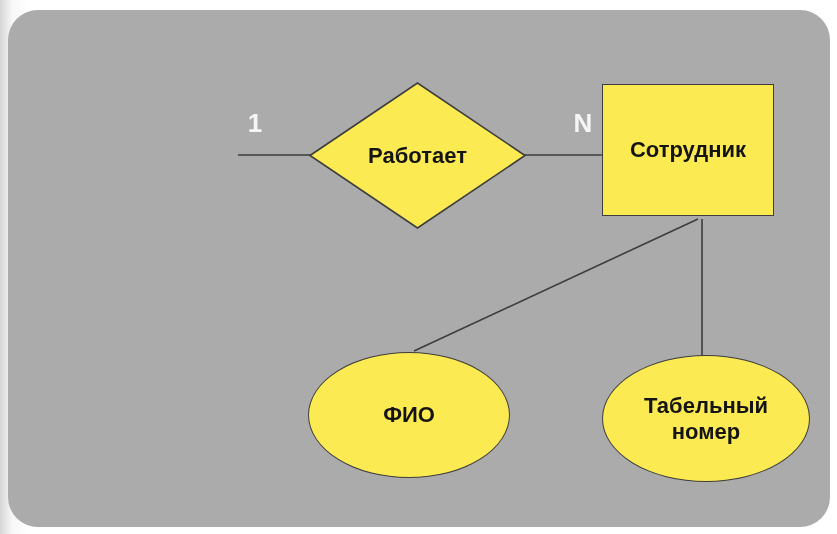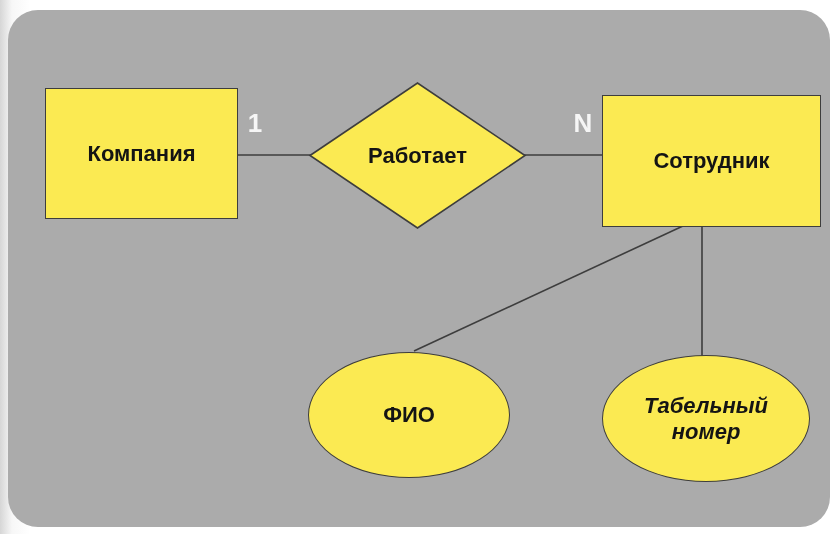--- a/index.html
+++ b/index.html
@@ -83,36 +83,33 @@
 
     <line x1="524" y1="155" x2="602" y2="155" stroke="#3d3d3d" stroke-width="1.6"></line>
 
     <line x1="698" y1="219" x2="414" y2="351" stroke="#3d3d3d" stroke-width="1.6"></line>
 
     <line x1="702" y1="219" x2="702" y2="356" stroke="#3d3d3d" stroke-width="1.6"></line>
 
     <polygon points="310,155.5 417.5,83 525,155.5 417.5,228" fill="#fbea52" stroke="#3d3d3d" stroke-width="1.6"></polygon>
   </svg>
 
-  <div class="node rect" style="left:45px; top:88px; width:193px; height:131px;">
-    <span>Компания</span>
-  </div>
 
-  <div class="node rect" style="left:602px; top:95px; width:219px; height:132px;">
+  <div class="node rect" style="left:602px; top:84px; width:172px; height:132px;">
     <span>Сотрудник</span>
   </div>
 
   <div class="node diamond-label" style="left:330px; top:140px; width:175px; height:32px;">
     <span>Работает</span>
   </div>
 
   <div class="cardinality" style="left:237px; top:108px;">1</div>
   <div class="cardinality" style="left:565px; top:108px;">N</div>
 
   <div class="node ellipse" style="left:308px; top:352px; width:202px; height:126px;">
     <span>ФИО</span>
   </div>
 
-  <div class="node ellipse" style="left:602px; top:355px; width:208px; height:127px;font-style:italic;">
+  <div class="node ellipse" style="left:602px; top:355px; width:208px; height:127px;">
     <span>Табельный номер</span>
   </div>
 
 </div>
 
 </body></html>

